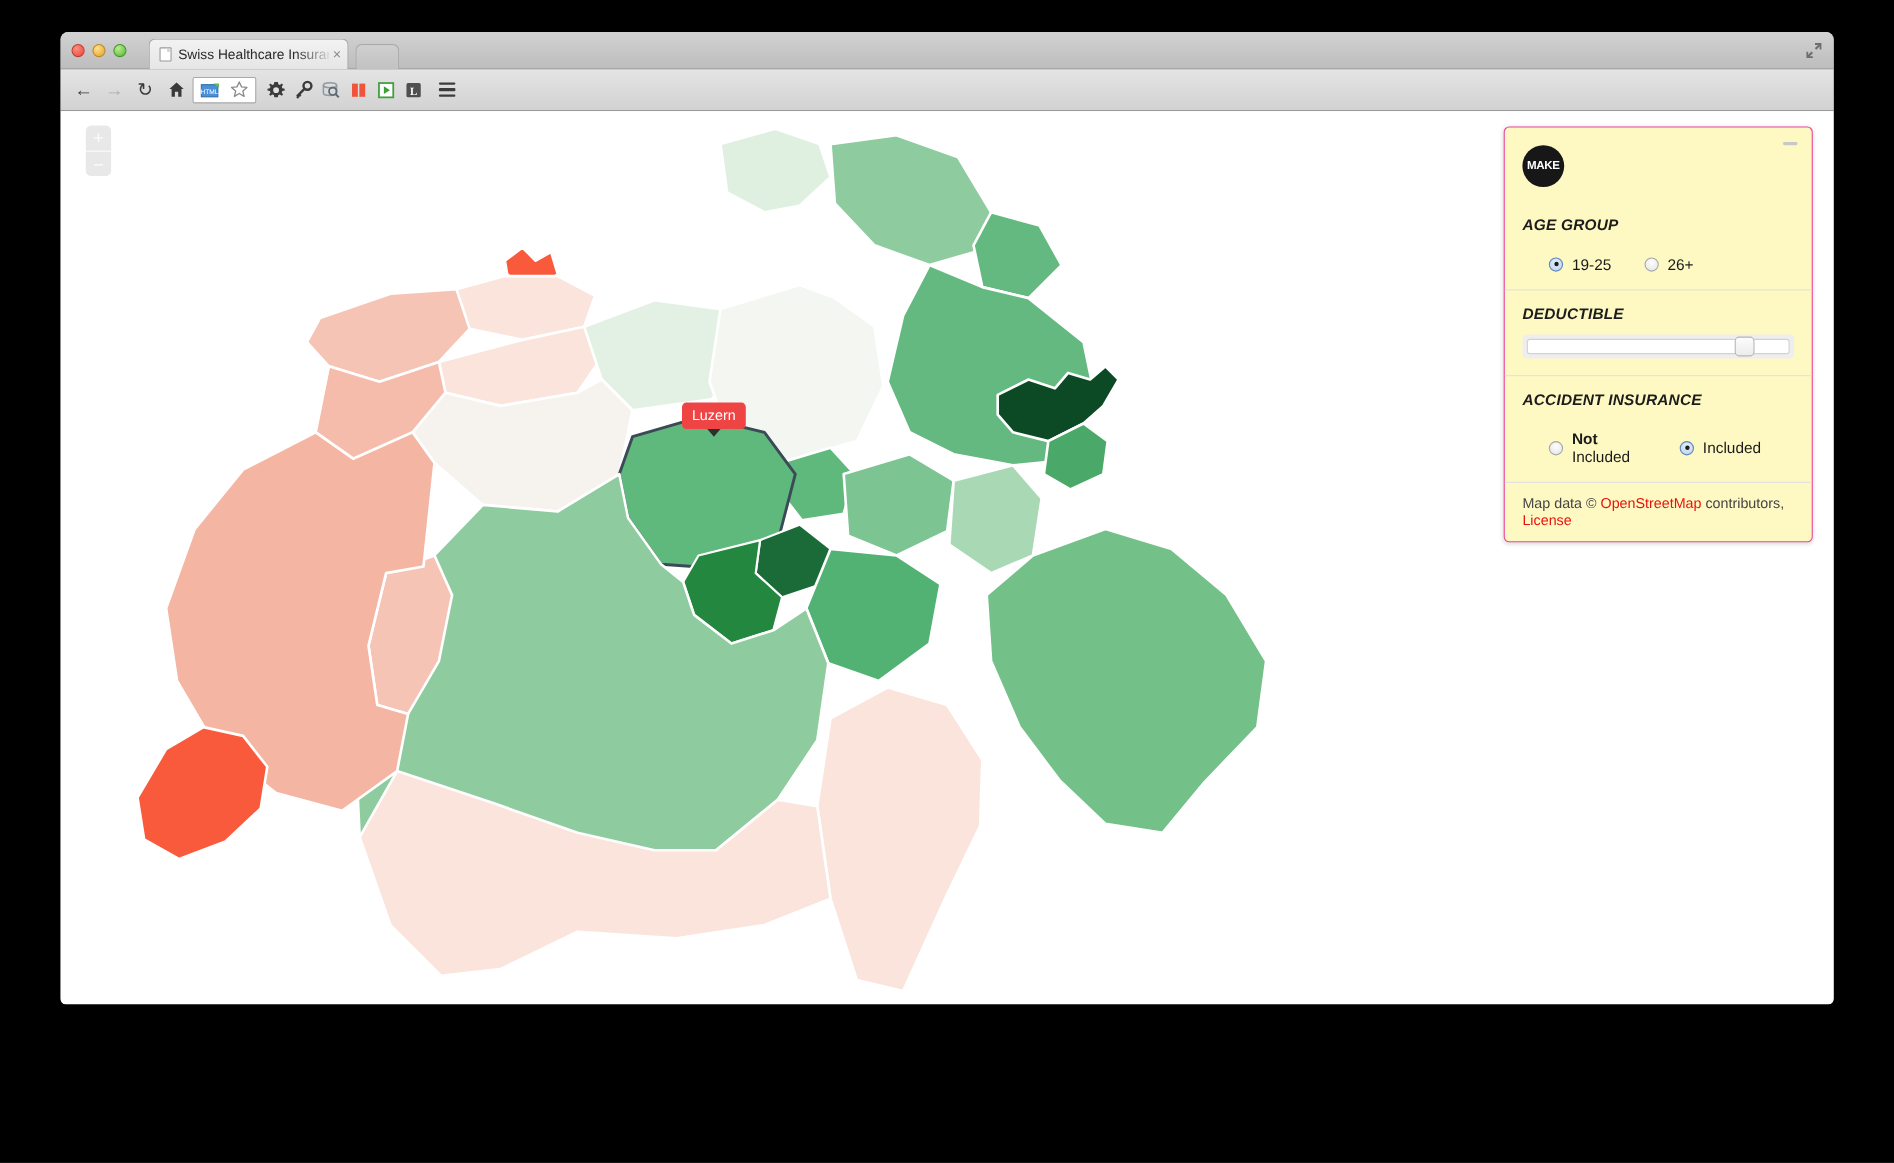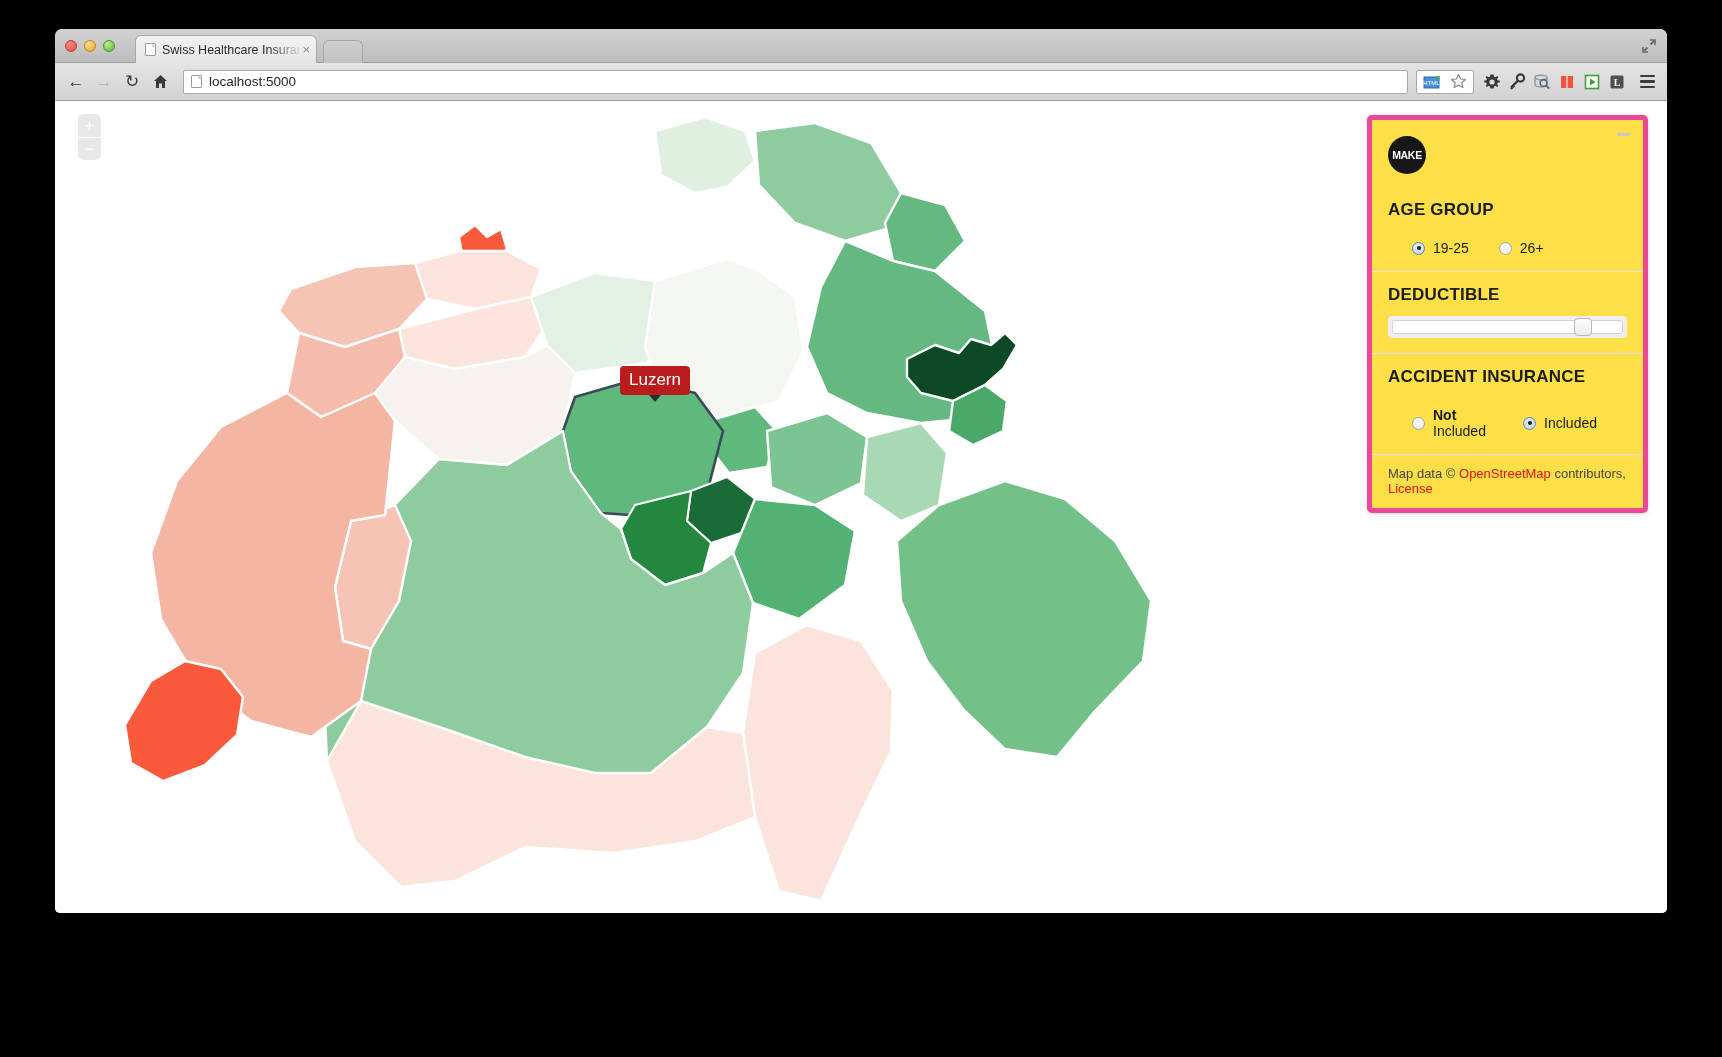--- a/index.html
+++ b/index.html
@@ -167,43 +167,43 @@
   #zoom-in { border-radius: 5px 5px 0 0; }
   #zoom-out { border-radius: 0 0 5px 5px; border-top: 1px solid #fdfdfd; }
 
   
   #map-svg { position: absolute; left: 0; top: 0; }
 
   
   #map-tooltip {
     position: absolute;
     left: 565px; top: 265px;
-    background: #b91c1c;
+    background: #ef4444;
     color: #fff;
-    font-size: 17px;
+    font-size: 13px;
     padding: 4px 9px 5px;
     border-radius: 4px;
     z-index: 40;
   }
   #map-tooltip:after {
     content: "";
     position: absolute;
     left: 50%; margin-left: -6px; bottom: -7px;
     border-left: 6px solid transparent;
     border-right: 6px solid transparent;
     border-top: 7px solid #2d2f2b;
   }
 
   
   #control-panel {
     position: absolute;
     right: 19px; top: 14px;
     width: 281px;
-    background: #fde047;
-    border: 5px solid #ec4899;
+    background: #fef9c3;
+    border: 1px solid #ec4899;
     border-radius: 5px;
     box-shadow: 0 1px 4px rgba(0,0,0,0.16);
     z-index: 50;
     font-size: 13px;
     color: #222;
   }
   .panel-section { padding: 13px 16px 15px; border-bottom: 1px solid #e2e2e2; position: relative; }
   .panel-section:last-child { border-bottom: none; }
 
   #panel-head { padding: 16px 16px 13px; display: flex; gap: 11px; }
@@ -217,22 +217,22 @@
   #panel-title {
     color: #e8120c; font-weight: bold; font-size: 15px; line-height: 1.18;
   }
   #panel-subtitle { margin-top: 4px; font-size: 13px; color: #333; }
   #panel-minimize {
     position: absolute; right: 13px; top: 13px;
     width: 13px; height: 3px; background: #c8c8c8; border-radius: 1px;
   }
 
   .sec-label {
-    font-size: 17px; font-weight: bold; letter-spacing: 0.2px;
-    color: #1c1c1c; text-transform: uppercase;
+    font-size: 14px; font-weight: bold; letter-spacing: 0.2px;
+    color: #1c1c1c; text-transform: uppercase; font-style: italic;
   }
   .sec-value { float: right; font-size: 11.5px; font-weight: bold; color: #1c1c1c; margin-top: 34px; }
   .radio-row { margin-top: 20px; padding-left: 24px; display: flex; align-items: center; }
   .radio-opt { display: flex; align-items: center; margin-right: 30px; font-size: 14px; color: #1a1a1a; }
   .radio {
     width: 13px; height: 13px; border-radius: 50%;
     border: 1px solid #a7a7a7;
     background: radial-gradient(circle at 50% 35%, #fdfdfd, #e3e3e3);
     margin-right: 8px; flex: 0 0 13px;
     position: relative;
@@ -311,24 +311,20 @@
   <div id="nav-bar">
     <div class="navbtn">←</div>
     <div class="navbtn disabled">→</div>
     <div class="navbtn">↻</div>
     <div class="navbtn">
       <svg width="17" height="17" viewBox="0 0 17 17">
         <path d="M8.5 2 L15 8 L13 8 L13 15 L10 15 L10 10.5 L7 10.5 L7 15 L4 15 L4 8 L2 8 Z" fill="#3a3a3a"></path>
       </svg>
     </div>
 
-    <div id="omnibox">
-      <div class="page-icon"></div>
-      <span>localhost:5000</span>
-    </div>
 
     <div class="ext-group">
       <div class="star-box">
         <div class="ext-icon">
           <svg width="18" height="16" viewBox="0 0 18 16">
             <rect x="1" y="3" width="15" height="11" fill="#4a90d9" stroke="#2f6da6"></rect>
             <text x="8.5" y="11" font-size="6" fill="#fff" text-anchor="middle" font-family="Liberation Sans, sans-serif">HTML</text>
             <path d="M12 2 L17 2 L17 6 Z" fill="#5bbd4f"></path>
           </svg>
         </div>

